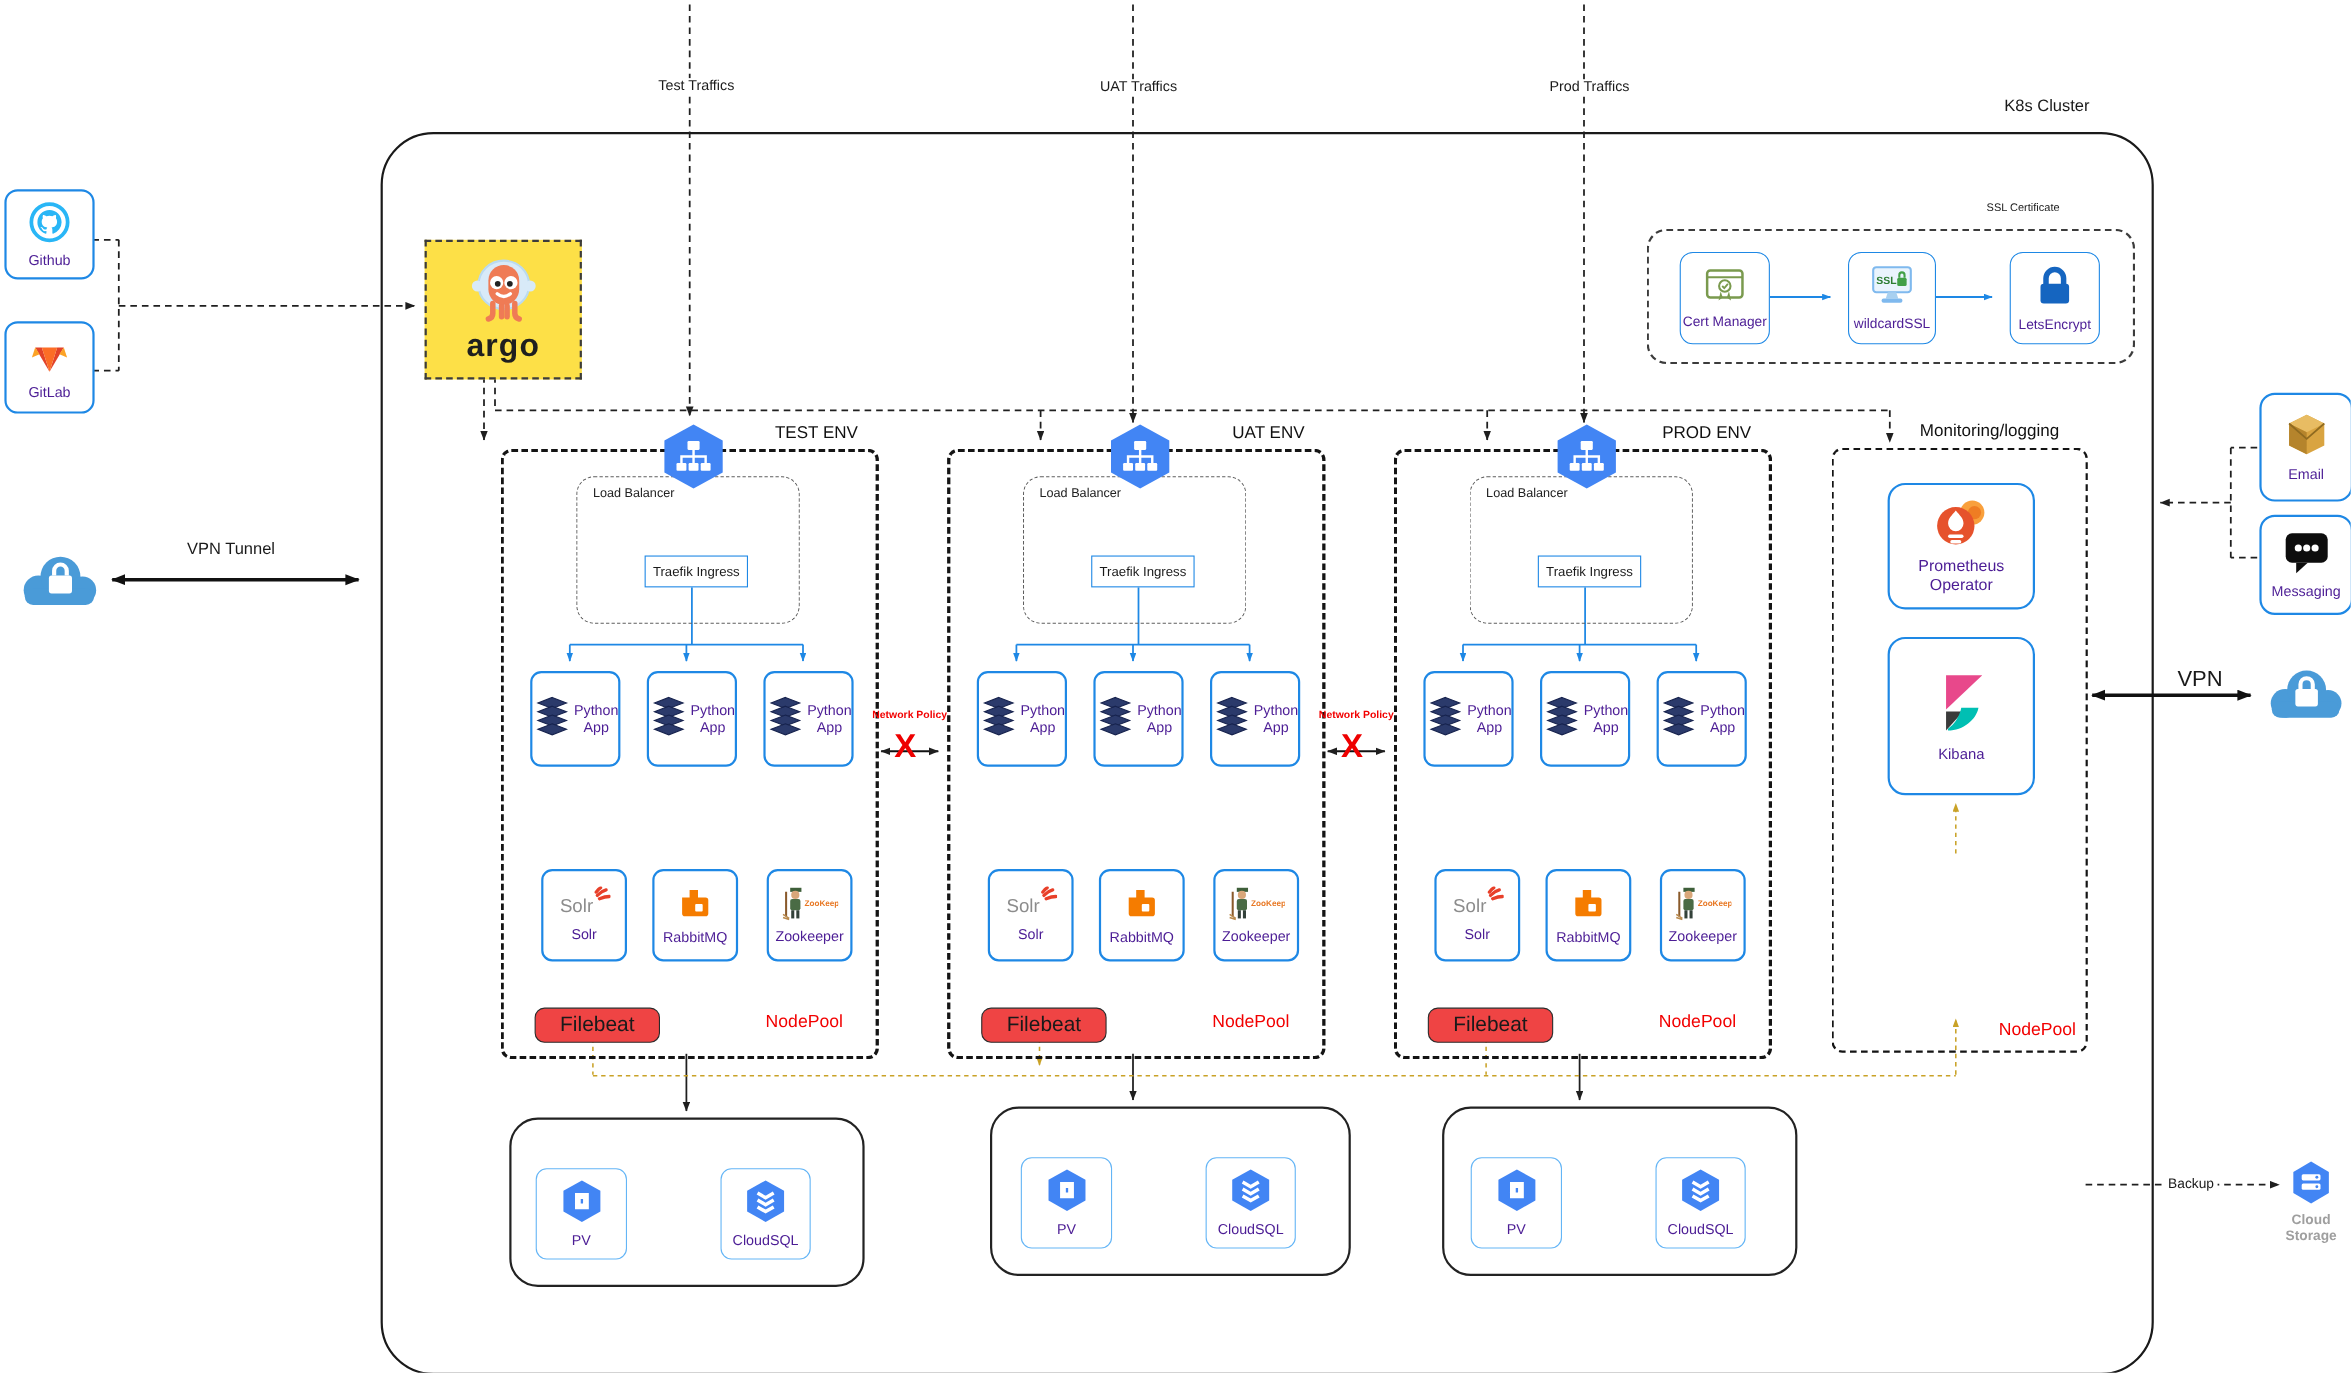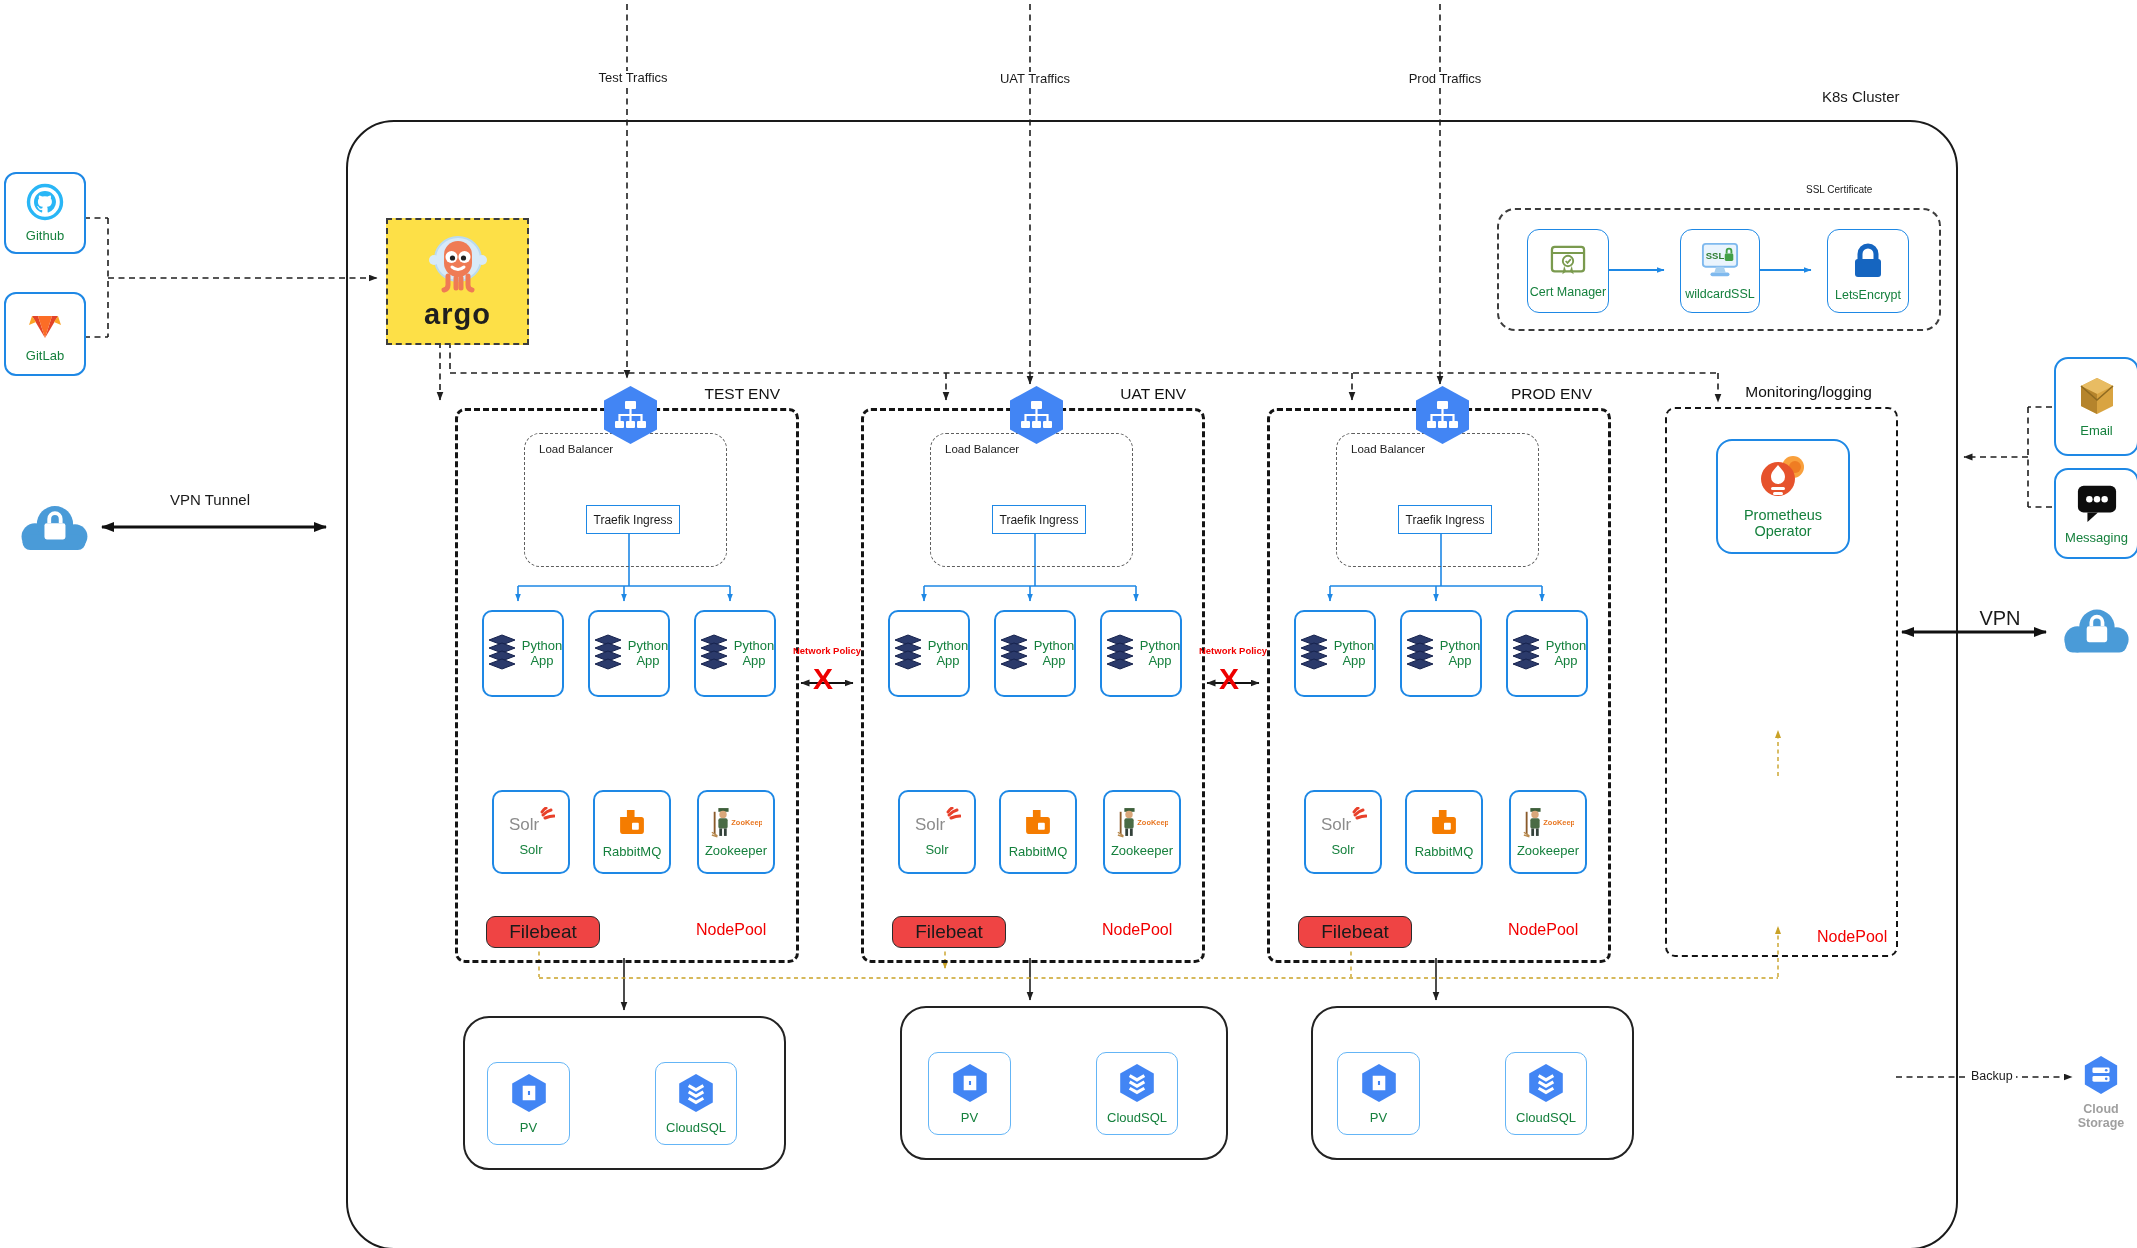--- a/index.html
+++ b/index.html
@@ -6,21 +6,21 @@
   body{width:2137px;height:1248px;position:relative;background:#fff;
        font-family:"Liberation Sans",sans-serif;color:#1a1a1a;overflow:hidden}
   .abs{position:absolute}
   #wires{position:absolute;left:0;top:0;z-index:1}
   .layer{position:absolute;left:0;top:0;width:2137px;height:1248px;z-index:2}
   .cluster{position:absolute;left:346px;top:120px;width:1608px;height:1126px;
            border:2px solid #1a1a1a;border-radius:48px;z-index:0}
   .lbl{position:absolute;font-size:13px;line-height:1.15;text-align:center;color:#1a1a1a}
   .bbox{position:absolute;background:#fff;border:2px solid #1e88e5;border-radius:12px;
         display:flex;flex-direction:column;align-items:center;justify-content:center;gap:3px;z-index:2}
-  .cap{font-size:13px;text-align:center;line-height:1.12;color:#15803d}
+  .cap{font-size:13px;text-align:center;line-height:1.12;color:#4c1d95}
   
   .env{position:absolute;top:408px;width:338px;height:549px;border:3px dashed #141414;border-radius:10px;z-index:2}
   .env-name{position:absolute;top:-26px;right:16px;font-size:15.5px;color:#111;white-space:nowrap}
   .hex{position:absolute;left:144px;top:-26px;width:57px;height:60px;z-index:3}
   .lbzone{position:absolute;left:66px;top:22px;width:201px;height:132px;
           border:1.5px dashed #5f5f5f;border-radius:16px}
   .lbzone .zl{position:absolute;left:14px;top:9px;font-size:11.5px;color:#222;white-space:nowrap}
   .traefik{position:absolute;left:128px;top:94px;width:92px;height:27px;background:#fff;
            border:1.5px solid #1e88e5;display:flex;align-items:center;justify-content:center;
            font-size:12px;z-index:2}
@@ -503,20 +503,30 @@
           <circle cx="36" cy="13" r="11" fill="#f9a03c"></circle>
             <circle cx="38" cy="13" r="6" fill="#ef7d23"></circle>
           <circle cx="21" cy="25" r="17" fill="#e6522c"></circle>
           <path d="M21 11 c4 5 7 7 7 12 a7 7 0 0 1 -14 0 c0 -5 3 -7 7 -12 Z" fill="#fff"></path>
           <rect x="14" y="33" width="14" height="3" rx="1.5" fill="#fff"></rect>
           <rect x="16" y="38" width="10" height="3" rx="1.5" fill="#fff"></rect>
         </svg>
       </span>
       <span class="cap" style="font-size:14.5px">Prometheus Operator</span>
     </div>
+    <div class="bbox" style="left:49px;top:170px;width:130px;height:140px;border-radius:16px;position:absolute">
+      <span>
+        <svg width="52" height="62" viewBox="0 0 60 66">
+          <polygon points="14,4 52,4 14,40" fill="#e8488b"></polygon>
+          <polygon points="14,42 14,62 32,42" fill="#3b3b3b"></polygon>
+          <path d="M16 62 C32 62 46 50 48 38 L30 38 C28 48 22 56 16 60 Z" fill="#00bfb3"></path>
+        </svg>
+      </span>
+      <span class="cap" style="font-size:13.5px">Kibana</span>
+    </div>
     <span class="nodepool" style="left:150px;top:519px">NodePool</span>
   </div>
 
   <div class="bbox" style="left:2054px;top:357px;width:81px;height:95px;border-radius:14px">
     <span>
       <svg width="44" height="42" viewBox="0 0 44 42">
         <polygon points="6,11 22,3 38,11 38,31 22,39 6,31" fill="#d9a441"></polygon>
         <polygon points="6,11 22,19 38,11 22,3" fill="#e8bc63"></polygon>
         <polygon points="6,11 22,19 22,39 6,31" fill="#b5842c"></polygon>
         <path d="M6 11 L22 25 L38 11" stroke="#8f6a20" stroke-width="1.6" fill="none"></path>

